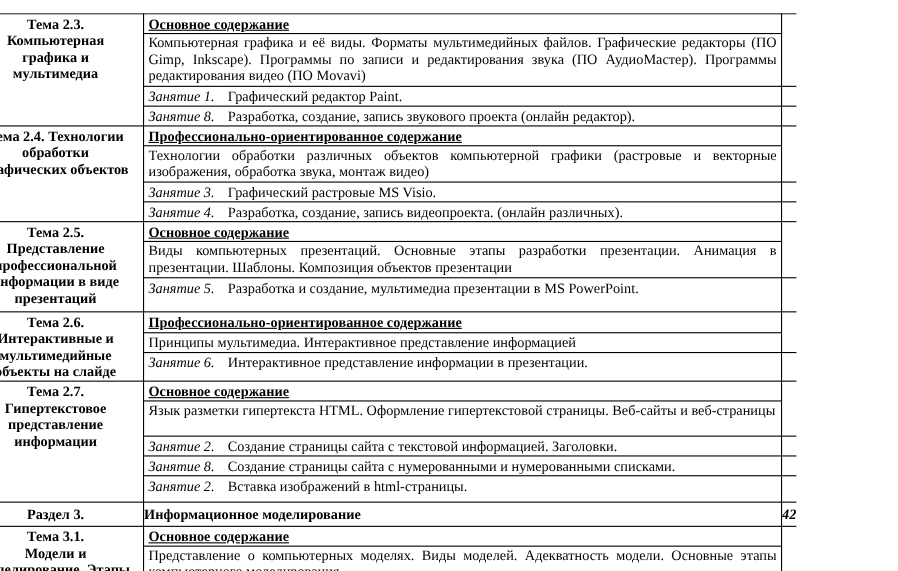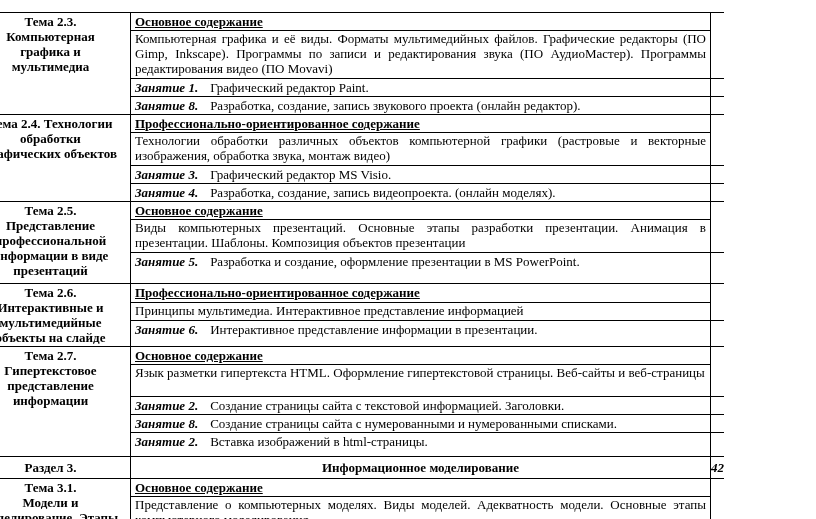--- a/index.html
+++ b/index.html
@@ -17,26 +17,26 @@
   td {
     border:1px solid #000; font-size:13px; line-height:15px;
     vertical-align:top; overflow:hidden;
   }
   .theme-cell {
     text-align:center; font-weight:bold; white-space:pre-line; padding:1px 0;
   }
   .header-cell { font-weight:bold; padding:1px 4px;text-decoration:underline; }
   .desc-cell { text-align:justify; padding:0 4px 2px 4px; }
   .lesson-cell { padding:1px 4px; }
-  .lesson-label { font-weight:bold; font-style:italic; margin-right:12px;text-align:center; }
+  .lesson-label { font-weight:normal; font-style:italic; margin-right:12px;text-align:center; }
   .hours-cell { text-align:center; vertical-align:middle; font-style:italic; padding:0 2px; }
   .hours-main { font-weight:bold; }
   .ok-cell { vertical-align:middle; padding-left:32px; white-space:nowrap; }
   .section-name { text-align:center; font-weight:bold; vertical-align:middle; }
-  .section-title { text-align:center; font-weight:bold; vertical-align:middle; }
+  .section-title { font-weight:bold; vertical-align:middle; }
   .section-hours { text-align:left; font-weight:bold; font-style:italic; vertical-align:middle; }
 </style>
 </head>
 <body>
 
 <div class="viewport">
   <table class="curriculum">
     <colgroup>
       <col style="width:160px">
       <col style="width:580px">
@@ -71,43 +71,43 @@
 обработки
 графических объектов</td>
       <td class="header-cell">Профессионально-ориентированное содержание</td>
       <td class="hours-cell hours-main" rowspan="2">4</td>
       <td class="ok-cell" rowspan="4">ОК 0</td>
     </tr>
     <tr style="height:32px">
       <td class="desc-cell">Технологии обработки различных объектов компьютерной графики (растровые и векторные изображения, обработка звука, монтаж видео)</td>
     </tr>
     <tr style="height:16px">
-      <td class="lesson-cell"><span class="lesson-label">Занятие 3.</span><span>Графический редактор MS Visio.</span></td>
+      <td class="lesson-cell"><span class="lesson-label">Занятие 3.</span><span>Графический растровые MS Visio.</span></td>
       <td class="hours-cell">2</td>
     </tr>
     <tr style="height:16px">
-      <td class="lesson-cell"><span class="lesson-label">Занятие 4.</span><span>Разработка, создание, запись видеопроекта. (онлайн моделях).</span></td>
+      <td class="lesson-cell"><span class="lesson-label">Занятие 4.</span><span>Разработка, создание, запись видеопроекта. (онлайн различных).</span></td>
       <td class="hours-cell">2</td>
     </tr>
 
     <tr style="height:16px">
       <td class="theme-cell" rowspan="3">Тема 2.5.
 Представление
 профессиональной
 информации в виде
 презентаций</td>
       <td class="header-cell">Основное содержание</td>
       <td class="hours-cell hours-main" rowspan="2">2</td>
       <td class="ok-cell" rowspan="3">ОК 0</td>
     </tr>
     <tr style="height:31px">
       <td class="desc-cell">Виды компьютерных презентаций. Основные этапы разработки презентации. Анимация в презентации. Шаблоны. Композиция объектов презентации</td>
     </tr>
     <tr style="height:31px">
-      <td class="lesson-cell"><span class="lesson-label">Занятие 5.</span><span>Разработка и создание, оформление презентации в MS PowerPoint.</span></td>
+      <td class="lesson-cell"><span class="lesson-label">Занятие 5.</span><span>Разработка и создание, мультимедиа презентации в MS PowerPoint.</span></td>
       <td class="hours-cell">2</td>
     </tr>
 
     <tr style="height:16px">
       <td class="theme-cell" rowspan="3">Тема 2.6.
 Интерактивные и
 мультимедийные
 объекты на слайде</td>
       <td class="header-cell">Профессионально-ориентированное содержание</td>
       <td class="hours-cell hours-main" rowspan="2">2</td>

